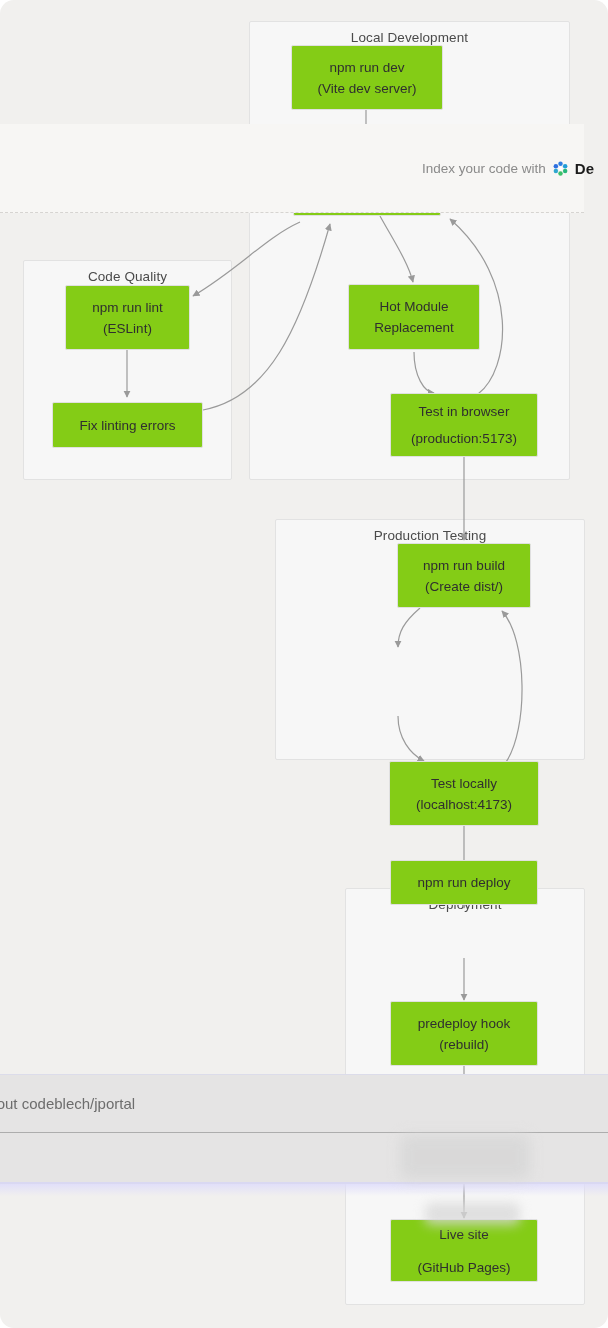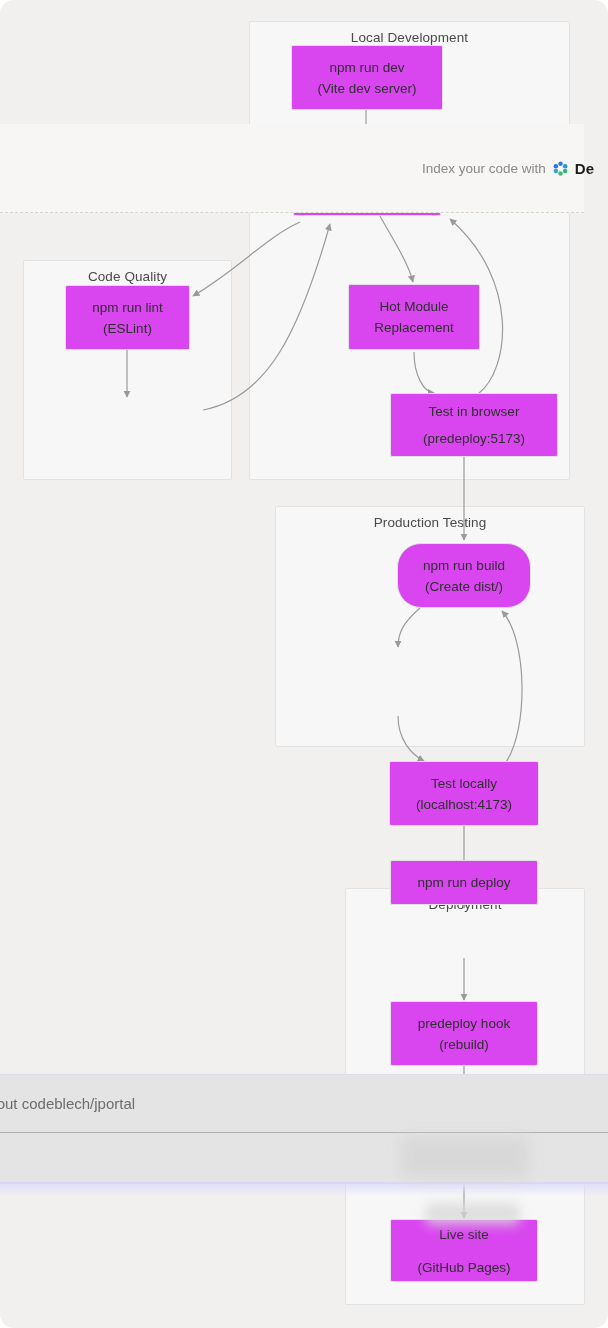--- a/index.html
+++ b/index.html
@@ -33,21 +33,21 @@
     position: absolute;
     left: 0; right: 0;
     top: 8px;
     text-align: center;
     font-size: 13.5px;
     color: #4a4a4a;
     letter-spacing: .1px;
   }
   .node {
     position: absolute;
-    background: #d946ef;
+    background: #84cc16;
     border: 1px solid #e0e0e0;
     border-radius: 2px;
     display: flex;
     flex-direction: column;
     align-items: center;
     justify-content: center;
     font-size: 13.5px;
     line-height: 21px;
     color: #2f2f2f;
     text-align: center;
@@ -143,21 +143,21 @@
   <div id="diagram">
 
     <div class="subgraph" style="left:249px; top:21px; width:321px; height:459px;">
       <div class="subgraph-title">Local Development</div>
     </div>
 
     <div class="subgraph" style="left:23px; top:260px; width:209px; height:220px;">
       <div class="subgraph-title">Code Quality</div>
     </div>
 
-    <div class="subgraph" style="left:275px; top:506px; width:310px; height:241px;text-decoration:underline;">
+    <div class="subgraph" style="left:275px; top:519px; width:310px; height:241px;text-decoration:underline;">
       <div class="subgraph-title">Production Testing</div>
     </div>
 
     <div class="subgraph" style="left:345px; top:888px; width:240px; height:417px;">
       <div class="subgraph-title">Deployment</div>
     </div>
 
     <svg class="svg-layer" width="608" height="1328">
       <defs>
         <marker id="ah" viewBox="0 0 10 10" refX="9" refY="5" markerWidth="6" markerHeight="6" orient="auto-start-reverse">
@@ -203,32 +203,35 @@
 
     <div class="node" style="left:293px; top:150px; width:148px; height:66px;">
       <span></span>
     </div>
 
     <div class="node" style="left:348px; top:284px; width:132px; height:66px;">
       <span>Hot Module</span>
       <span class="l2">Replacement</span>
     </div>
 
-    <div class="node" style="left:390px; top:393px; width:168px; height:64px;gap:6px;">
+    <div class="node" style="left:390px; top:393px; width:148px; height:64px;gap:6px;">
       <span>Test in browser</span>
-      <span class="l2">(predeploy:5173)</span>
+      <span class="l2">(production:5173)</span>
     </div>
 
     <div class="node" style="left:65px; top:285px; width:125px; height:65px;">
       <span>npm run lint</span>
       <span class="l2">(ESLint)</span>
     </div>
 
-
-    <div class="node" style="left:397px; top:543px; width:134px; height:65px;border-radius:24px;">
+    <div class="node" style="left:52px; top:402px; width:151px; height:46px;">
+      <span>Fix linting errors</span>
+    </div>
+
+    <div class="node" style="left:397px; top:543px; width:134px; height:65px;">
       <span>npm run build</span>
       <span class="l2">(Create dist/)</span>
     </div>
 
 
     <div class="node" style="left:389px; top:761px; width:150px; height:65px;">
       <span>Test locally</span>
       <span class="l2">(localhost:4173)</span>
     </div>
 

